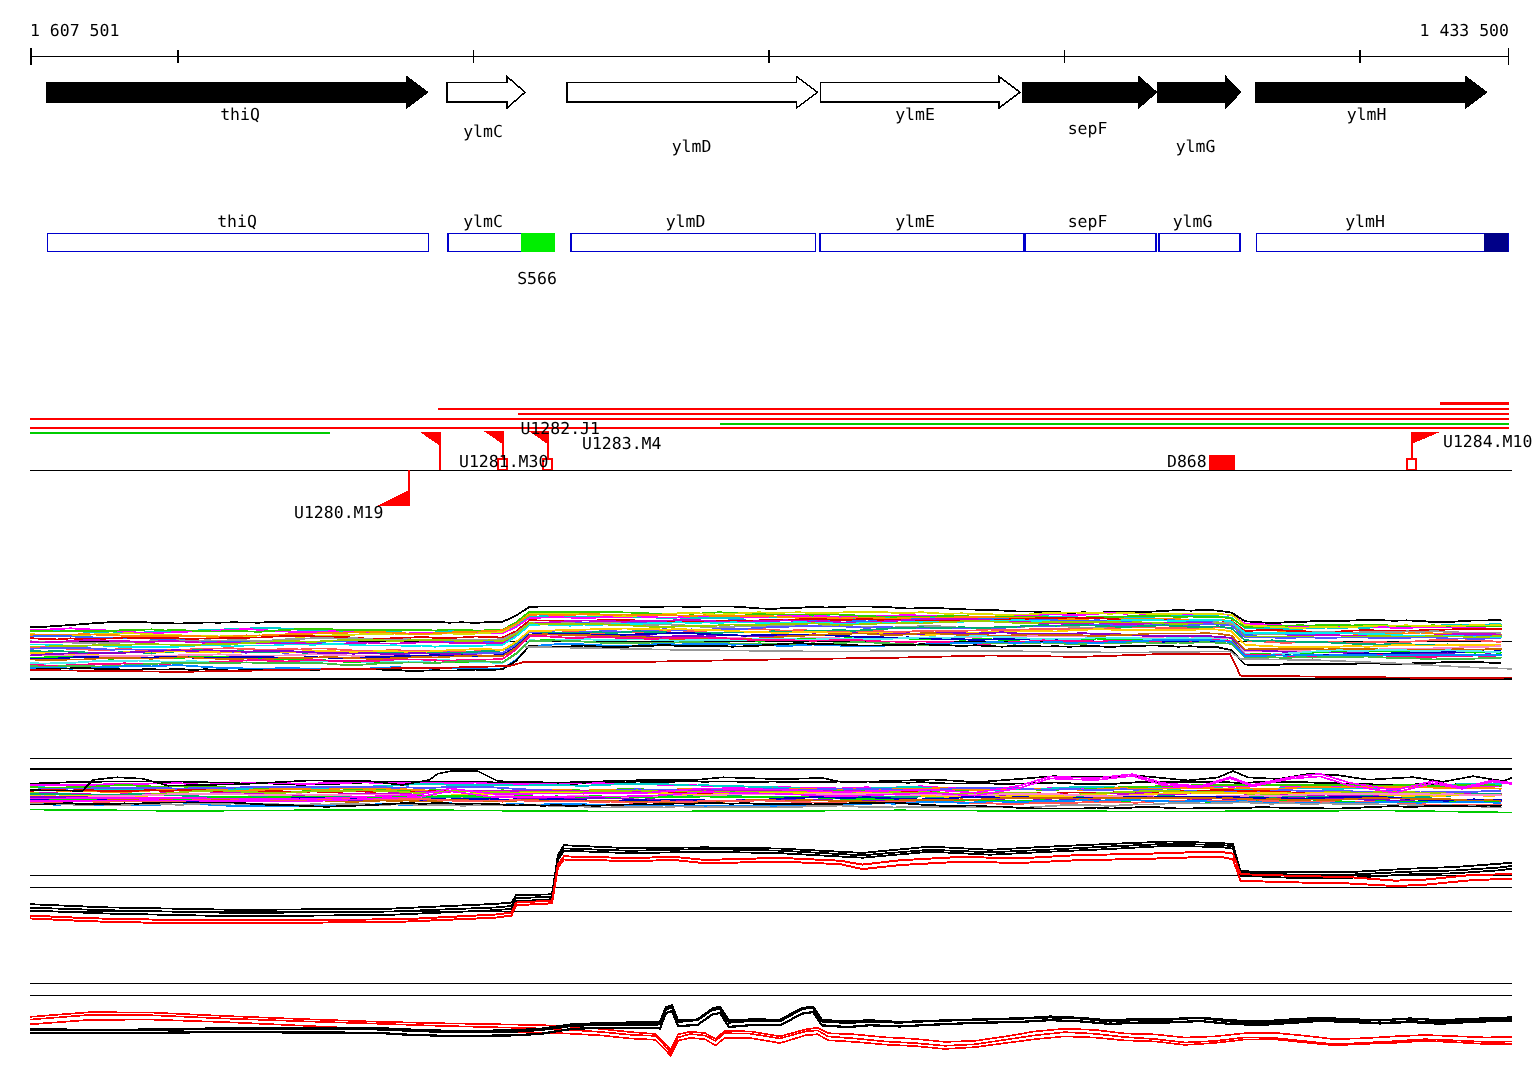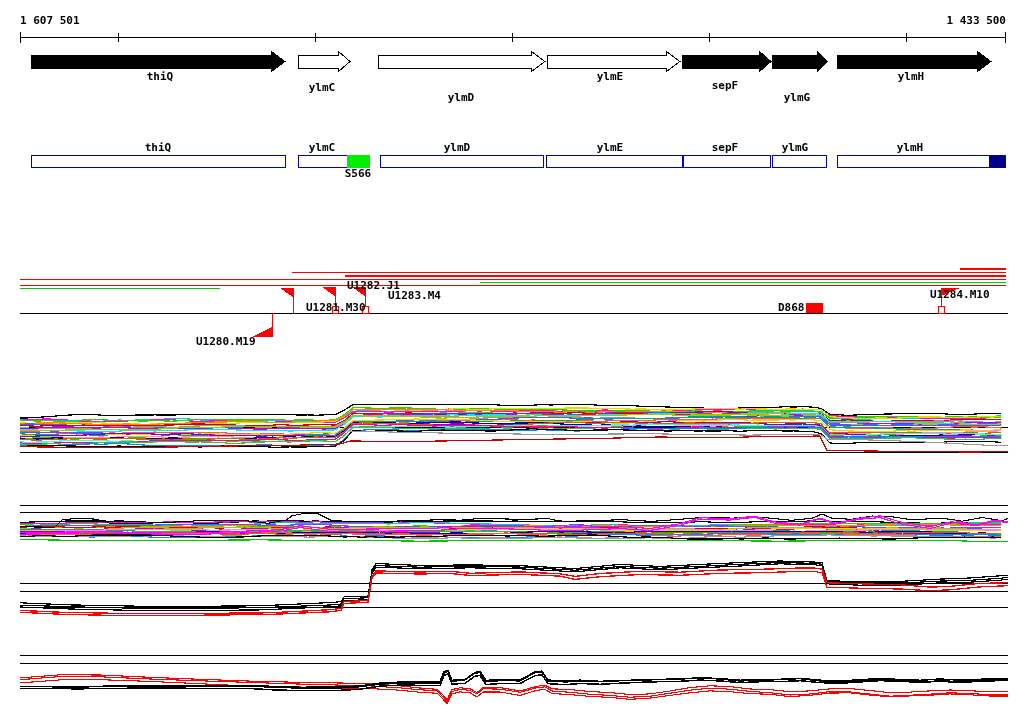--- a/index.html
+++ b/index.html
@@ -1,17 +1,17 @@
 <!DOCTYPE html>
 <html><head>
 <meta charset="utf-8">
 <style>
   html,body{margin:0;padding:0;background:#fff;}
   #app{position:relative;width:1024px;height:714px;background:#ffffff;overflow:hidden;
-       font-family:"DejaVu Sans Mono","Liberation Mono",monospace;font-size:11px;color:#000;font-weight:bold;}
+       font-family:"DejaVu Sans Mono","Liberation Mono",monospace;font-size:11px;color:#000;}
   #scene{position:absolute;left:0;top:0;shape-rendering:crispEdges;}
   .lbl{position:absolute;white-space:pre;line-height:11px;letter-spacing:0;}
   .ctr{transform:translateX(-50%);}
   .rgt{transform:translateX(-100%);}
 </style>
 </head>
 <body>
 
 <div id="app">
   <svg id="scene" width="1024" height="714">
@@ -163,22 +163,22 @@
   <div class="lbl ctr" style="left:911px;top:71px">ylmH</div>
 
   <div class="lbl ctr" style="left:158px;top:142px">thiQ</div>
   <div class="lbl ctr" style="left:322px;top:142px">ylmC</div>
   <div class="lbl ctr" style="left:457px;top:142px">ylmD</div>
   <div class="lbl ctr" style="left:610px;top:142px">ylmE</div>
   <div class="lbl ctr" style="left:725px;top:142px">sepF</div>
   <div class="lbl ctr" style="left:795px;top:142px">ylmG</div>
   <div class="lbl ctr" style="left:910px;top:142px">ylmH</div>
 
-  <div class="lbl ctr" style="left:358px;top:168px">S566</div>
+  <div class="lbl ctr" style="left:358px;top:180px">S566</div>
   <div class="lbl ctr" style="left:1052px;top:168px">S567</div>
 
   <div class="lbl" style="left:196px;top:336px">U1280.M19</div>
   <div class="lbl" style="left:306px;top:302px">U1281.M30</div>
   <div class="lbl" style="left:347px;top:280px">U1282.J1</div>
   <div class="lbl" style="left:388px;top:290px">U1283.M4</div>
   <div class="lbl" style="left:778px;top:302px">D868</div>
-  <div class="lbl" style="left:930px;top:289px">U1284.M10</div>
+  <div class="lbl" style="left:962px;top:289px">U1284.M10</div>
 </div>
 
 </body></html>

